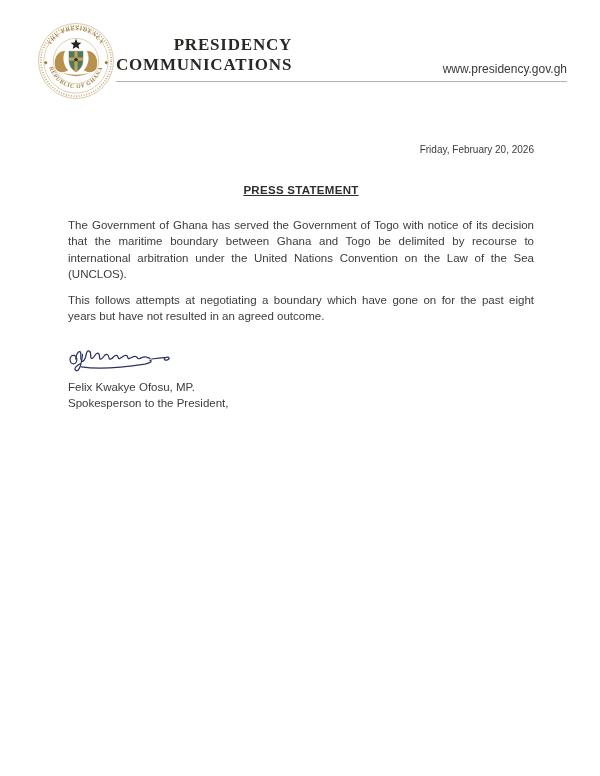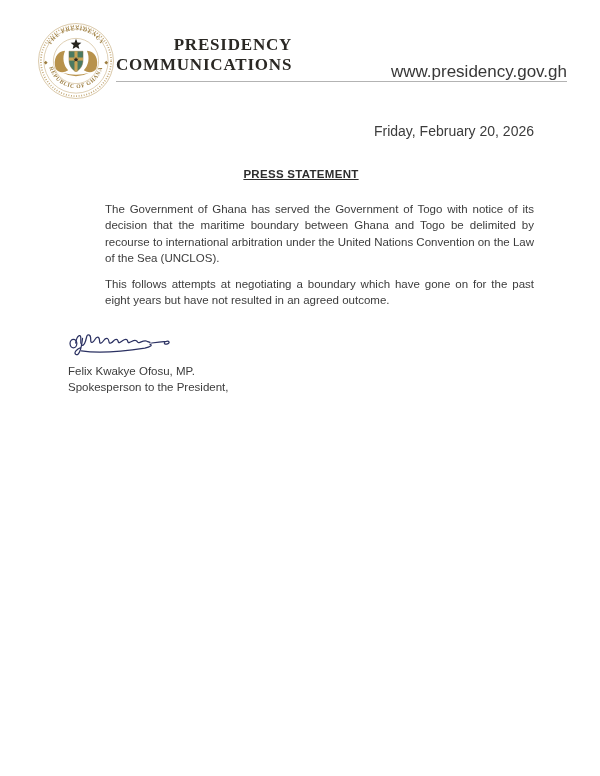--- a/index.html
+++ b/index.html
@@ -21,52 +21,51 @@
     font-family: "Liberation Serif", serif;
     font-weight: 700;
     font-size: 17px;
     line-height: 20px;
     letter-spacing: 0.8px;
     color: #2a2824;
     text-align: right;
   }
   .url {
     position: absolute; right: 33px; top: 62px;
-    font-size: 17px;
+    font-size: 12px;
     color: #383838;
     text-decoration: none;
   }
   .rule {
     position: absolute; left: 116px; right: 33px; top: 81px;
     height: 1px; background: #b3b3b3;
   }
   
   .content { margin: 0 66px 0 68px; }
   .date {
-    margin-top: 13px;
+    margin-top: 34px;
     text-align: right;
-    font-size: 14px;
+    font-size: 10px;
     color: #3c3c3c;
   }
   .title {
     margin-top: 29px;
     text-align: center;
     font-size: 11.5px;
     font-weight: 700;
     letter-spacing: 0.3px;
     color: #2e2e2e;
     text-decoration: underline;
   }
   .para {
     margin-top: 21px;
     font-size: 11.5px;
     line-height: 16.3px;
     text-align: justify;
     color: #3c3c3c;
-    margin-left: 37px;
   }
   .para + .para { margin-top: 10px; }
   .signature { margin-top: 17px; margin-left: -4px; width: 122px; height: 34px; }
   .signature svg { display: block; width: 100%; height: 100%; }
   .signer { margin-top: 3px; font-size: 11.5px; line-height: 16px; color: #3c3c3c; }
 </style>
 </head>
 <body>
 
 <div class="page">

